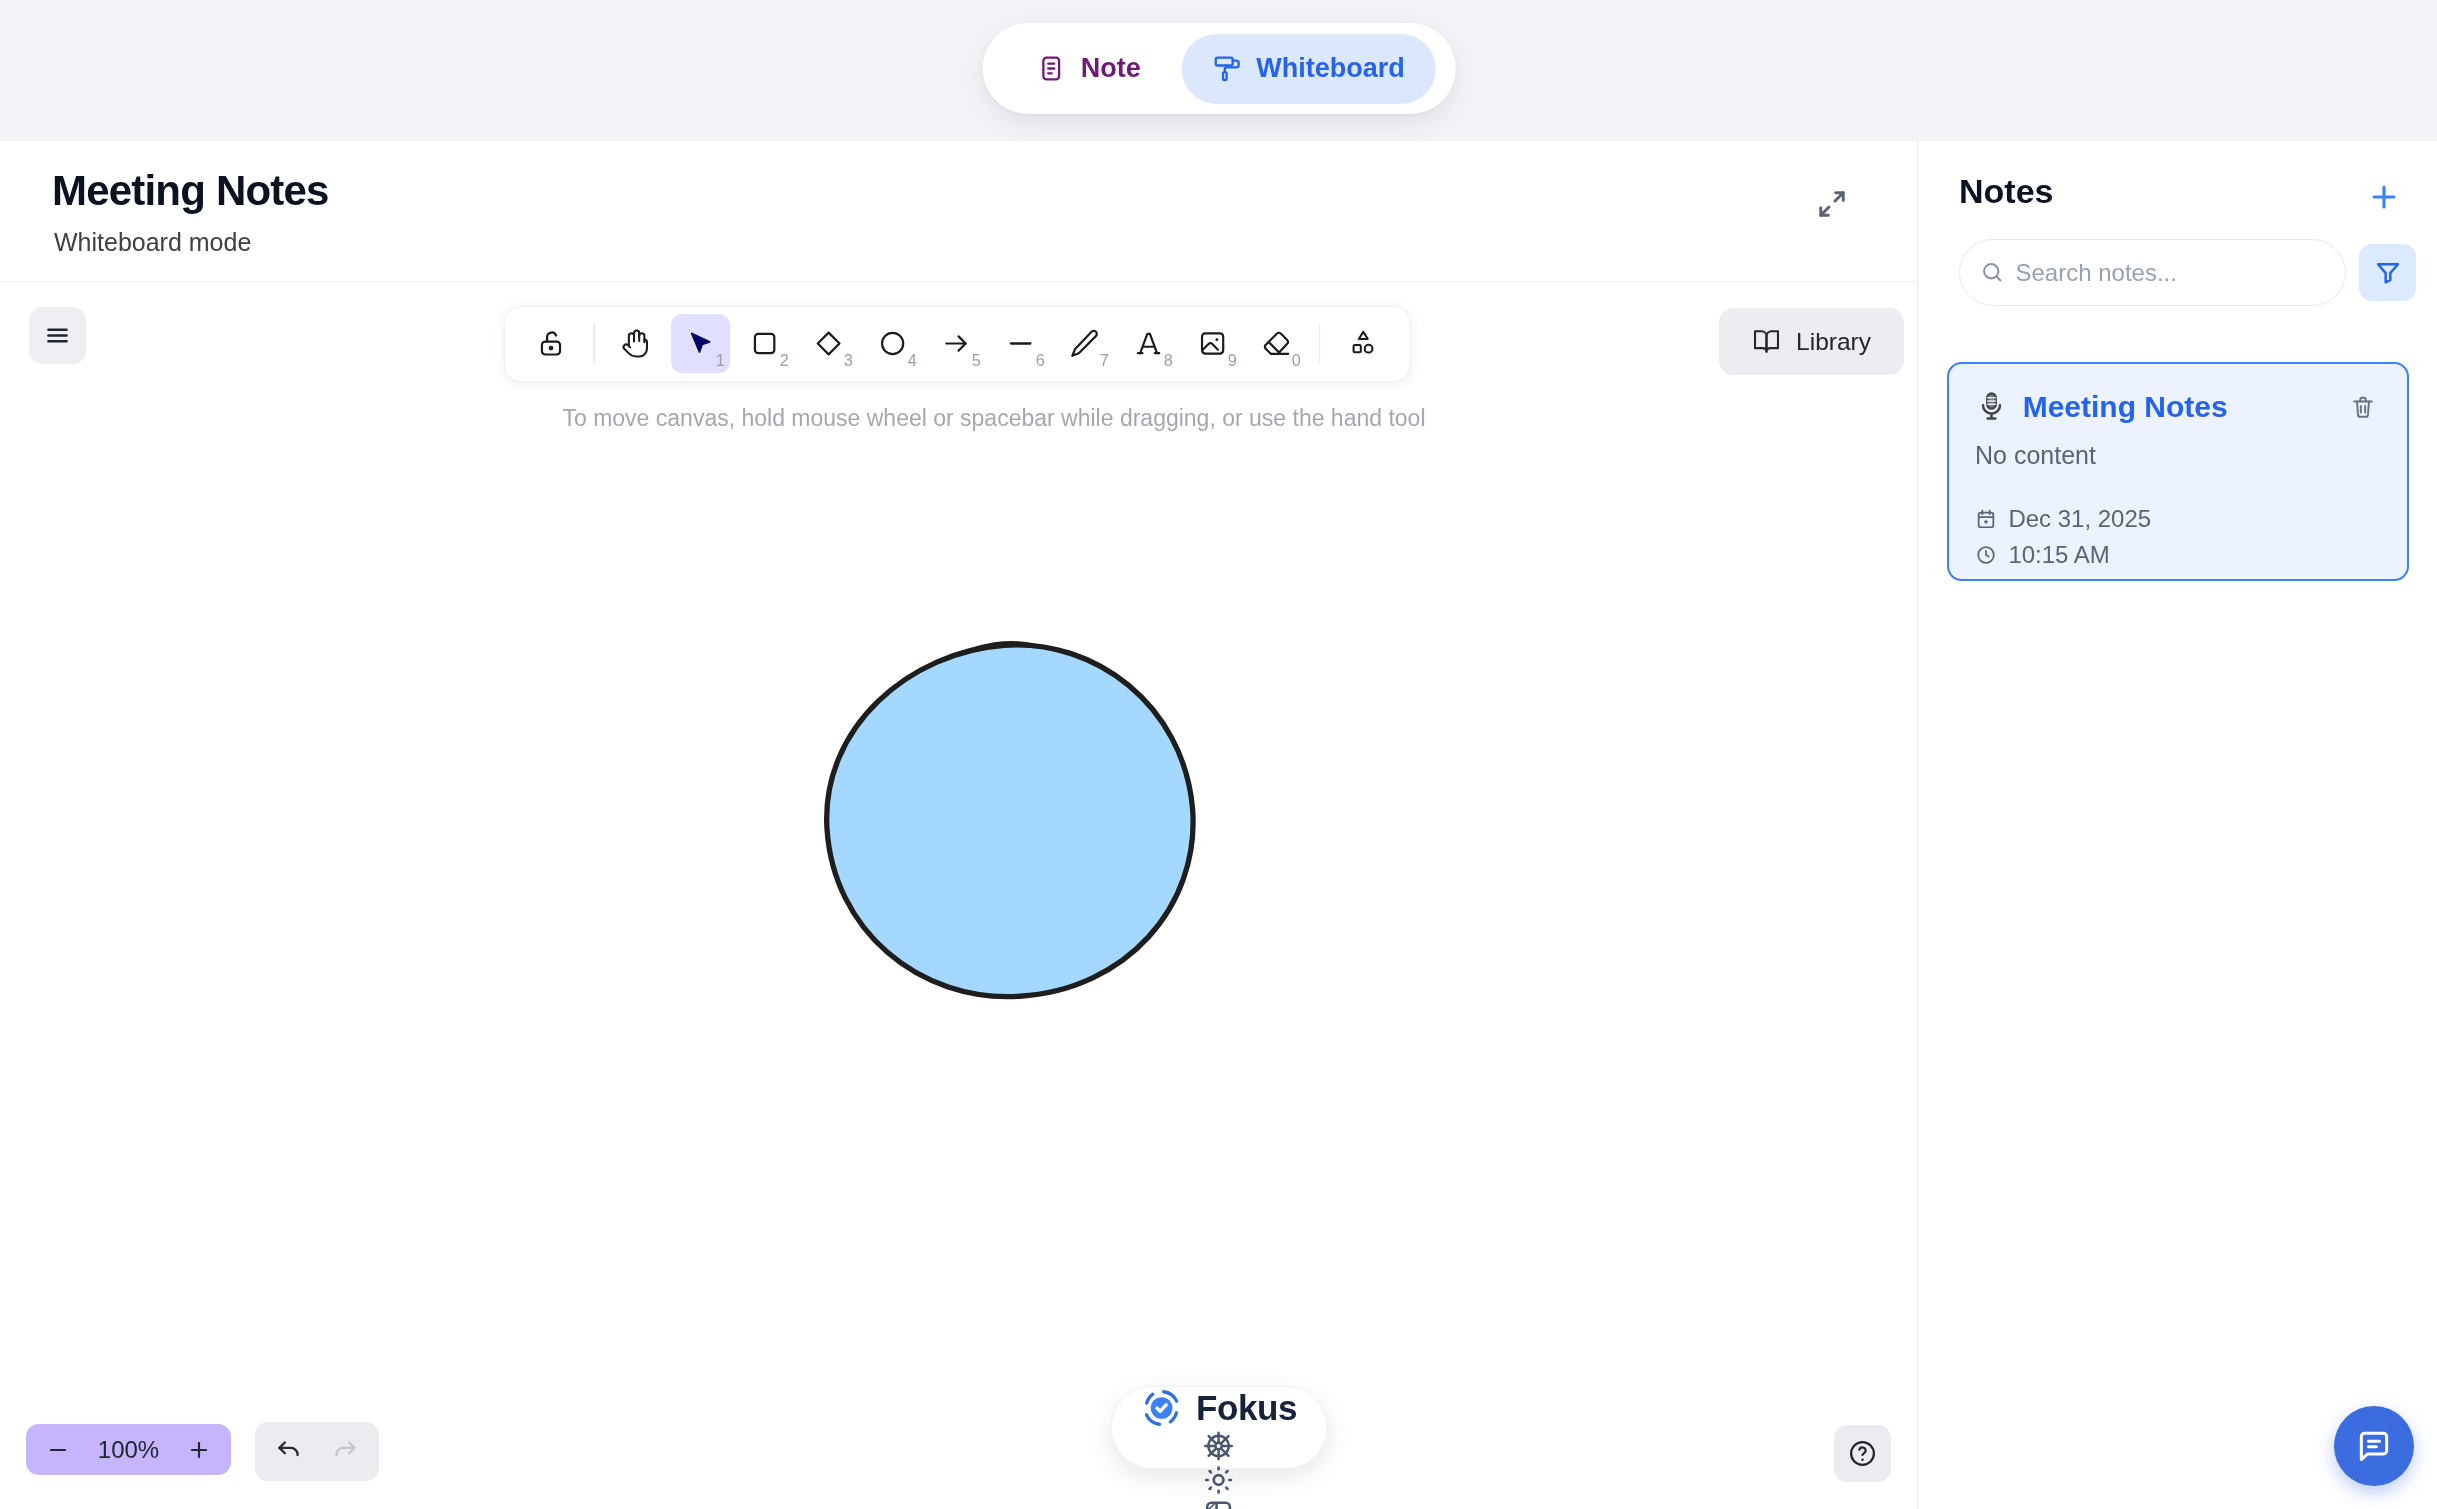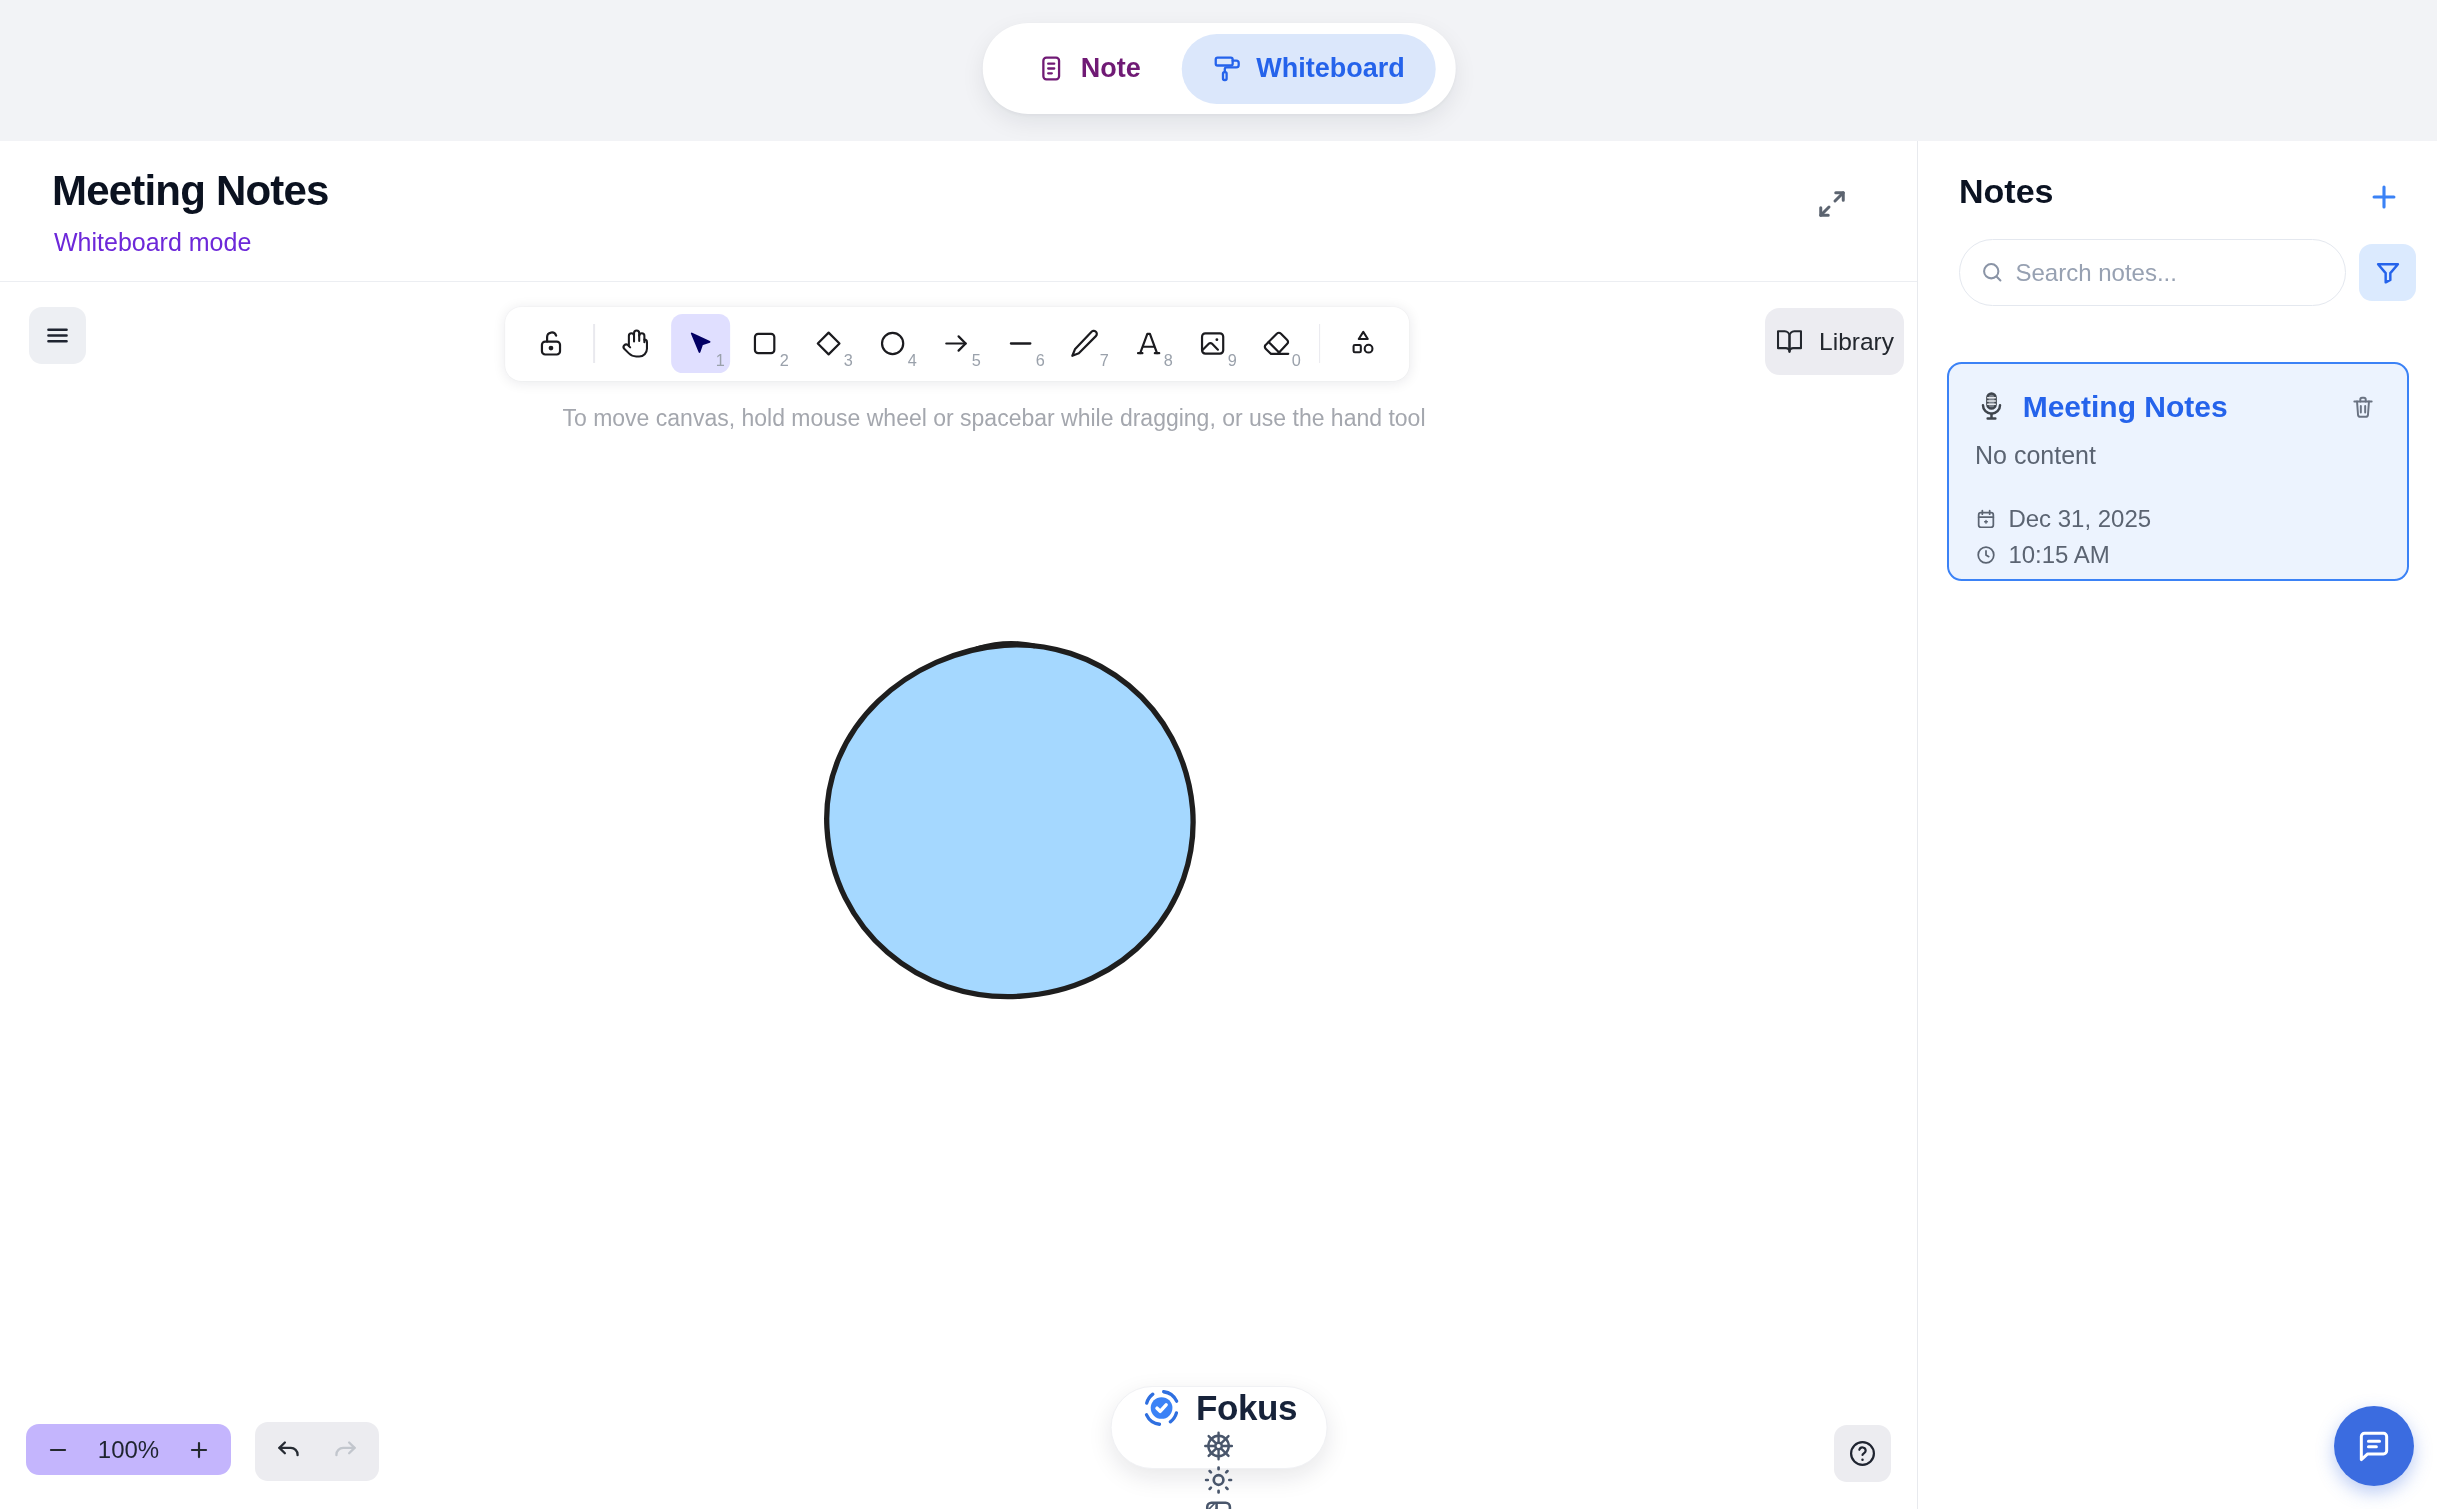--- a/index.html
+++ b/index.html
@@ -13,38 +13,38 @@
     display:flex; align-items:center; gap:24.5px; padding:0 19.6px 0 38px; background:#fff; border-radius:49px;
     box-shadow:0 8.2px 23px rgba(15,23,42,.08), 0 1.6px 3.3px rgba(15,23,42,.04); z-index:30; }
   .mode-btn { display:flex; align-items:center; gap:14.7px; font-size:27px; font-weight:700; color:#701a75; height:70px; padding:0 16.3px; border-radius:38px; }
   .mode-btn.active { background:#dbe7fb; color:#2563eb; padding:0 31px; }
 
   
   .workspace { position:absolute; top:141px; left:0; right:0; bottom:0; background:#fff; display:flex; }
   .main { position:relative; width:1917px; }
   .doc-header { position:relative; height:141px; border-bottom:1.6px solid #eceef2; }
   .doc-title { position:absolute; left:52px; top:26px; font-size:42px; font-weight:800; color:#0b1220; letter-spacing:-0.8px; }
-  .doc-subtitle { position:absolute; left:54px; top:87px; font-size:25px; color:#6d28d9; }
+  .doc-subtitle { position:absolute; left:54px; top:87px; font-size:25px; color:#404040; }
   .expand-btn { position:absolute; left:1807px; top:38px; width:49px; height:49px; display:flex; align-items:center; justify-content:center; color:#5c6470; border-radius:9.8px; }
 
   .canvas { position:relative; height:calc(100% - 142px); background:#fff; }
 
   .hamburger-btn { position:absolute; left:29px; top:24.5px; width:57px; height:57px; background:#edeff3; border-radius:13px; display:flex; align-items:center; justify-content:center; color:#1f2430; }
 
   .tool-island { position:absolute; top:24.5px; left:957px; transform:translateX(-50%); height:74px;
     display:flex; align-items:center; padding:0 14.7px; background:#fff; border-radius:16.3px;
     box-shadow:0 1.6px 13px rgba(15,23,42,.09), 0 0 0 0.8px rgba(15,23,42,.02); }
   .tool { position:relative; width:59px; height:59px; border-radius:11.4px; display:flex; align-items:center; justify-content:center; color:#1b1b1f; margin:0 2.5px; }
   .tool.active { background:#e0dfff; color:#030064; }
   .tool .kbd { position:absolute; right:5.7px; bottom:3.3px; font-size:16.3px; color:#9aa1ab; }
   .tb-divider { width:1.6px; height:39px; background:#e9e9ee; margin:0 9.8px; }
 
   .canvas-hint { position:absolute; top:123px; left:994px; transform:translateX(-50%); font-size:23px; color:#a4a7ae; white-space:nowrap; }
 
-  .library-btn { position:absolute; right:13px; top:26px; height:67px; display:flex; align-items:center; gap:14.7px; padding:0 10px; background:#ececf1; border-radius:14.7px; font-size:24.5px; color:#23272e; }
+  .library-btn { position:absolute; right:13px; top:26px; height:67px; display:flex; align-items:center; gap:14.7px; padding:0 33px; background:#ececf1; border-radius:14.7px; font-size:24.5px; color:#23272e; }
 
   .shape-ellipse { position:absolute; left:817px; top:355px; }
 
   .zoom-pill { position:absolute; left:26px; bottom:34px; height:51px; display:flex; align-items:center; padding:0 6.5px; background:#c4b5fd; border-radius:13px; }
   .zoom-pill .zbtn { width:51px; height:52px; display:flex; align-items:center; justify-content:center; color:#24292f; border-radius:9.8px; }
   .zoom-value { width:90px; text-align:center; font-size:24px; color:#1f2430; }
   .history-pill { position:absolute; left:255px; bottom:28px; height:59px; width:124px; display:flex; align-items:center; justify-content:space-evenly; background:#ececf0; border-radius:13px; }
   .history-pill .hbtn { width:49px; height:52px; display:flex; align-items:center; justify-content:center; color:#262b33; }
   .history-pill .hbtn.disabled { color:#c2c6cd; }
 

